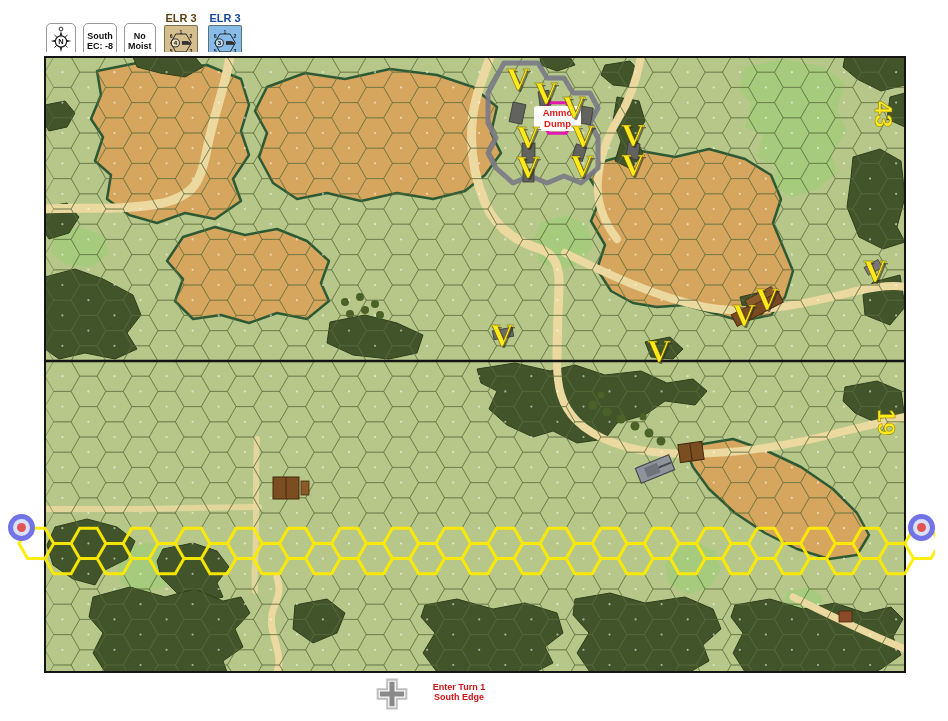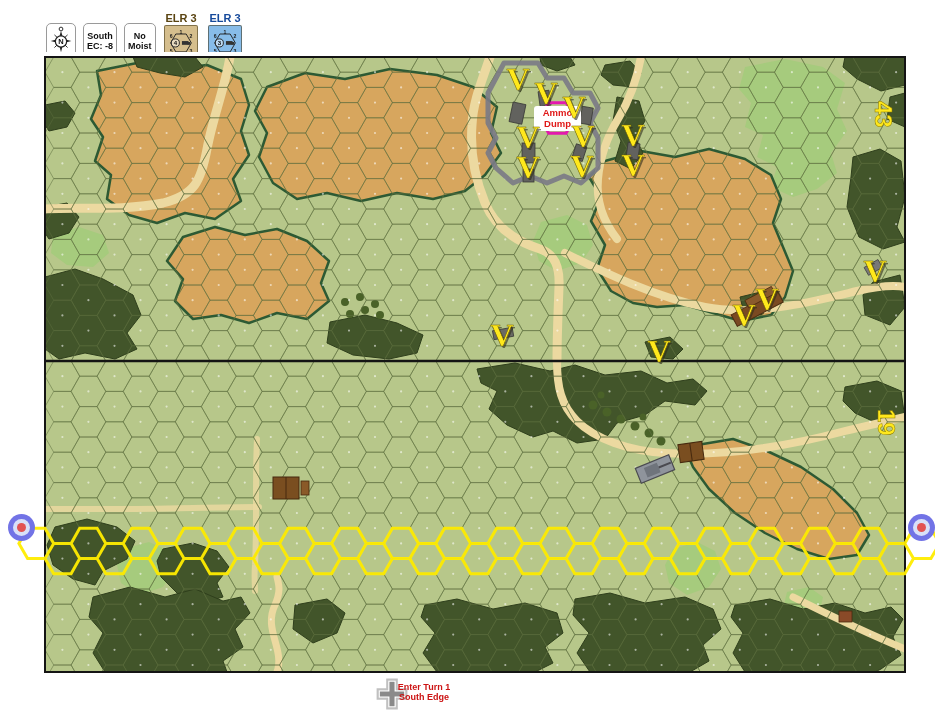--- a/index.html
+++ b/index.html
@@ -19,21 +19,21 @@
   .vshadow{fill:#2e2e1a;opacity:.6;}
   .board-num{font-family:"Liberation Sans",sans-serif;font-weight:bold;font-size:24px;}
   .ammo-txt{font-family:"Liberation Sans",sans-serif;font-weight:bold;font-size:9.5px;text-anchor:middle;}
   .cntr-num{font-family:"Liberation Sans",sans-serif;font-weight:bold;font-size:5.5px;text-anchor:middle;fill:#1a1a1a;}
   
   .roundel{position:absolute;width:27px;height:27px;border-radius:50%;background:#7273e6;
            display:flex;align-items:center;justify-content:center;cursor:pointer;}
   .roundel .mid{width:17px;height:17px;border-radius:50%;background:#d9e0f8;display:flex;align-items:center;justify-content:center;}
   .roundel .core{width:9px;height:9px;border-radius:50%;background:#e25353;}
   
-  .turn-note{position:absolute;left:383px;top:682px;width:82px;text-align:center;
+  .turn-note{position:absolute;left:418px;top:682px;width:82px;text-align:center;
              font-size:9px;font-weight:bold;color:#cc1414;line-height:1.15;}
   .cross-wrap{position:absolute;left:376px;top:678px;width:32px;height:32px;cursor:pointer;}
 </style>
 </head>
 <body>
 
 <div class="page">
 
   <div class="toolbar">
     <div class="tb-btn" style="width:30px">

